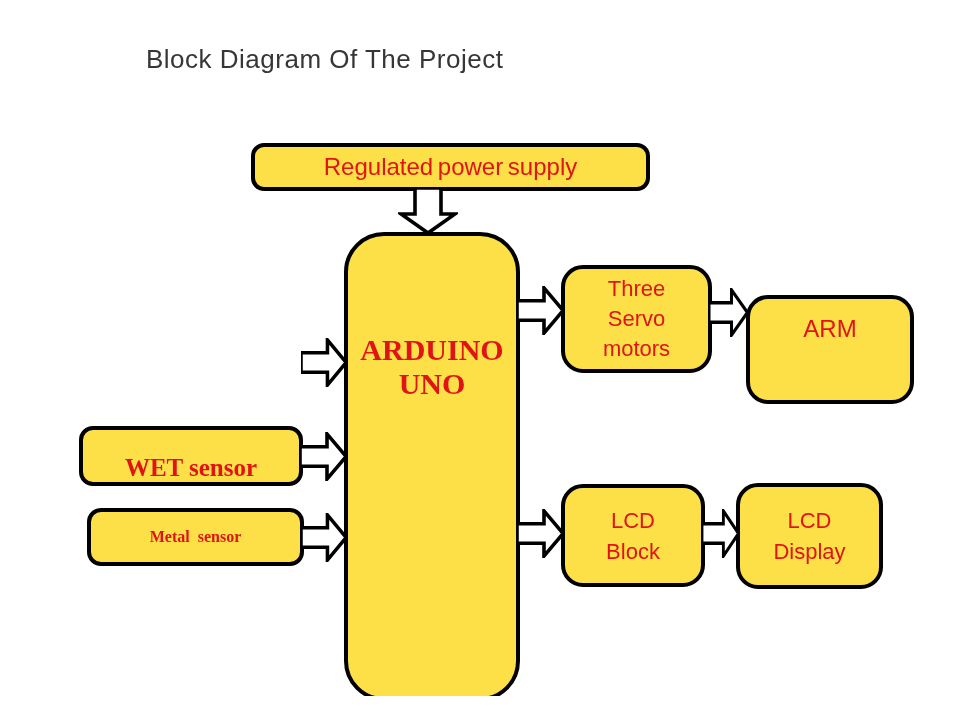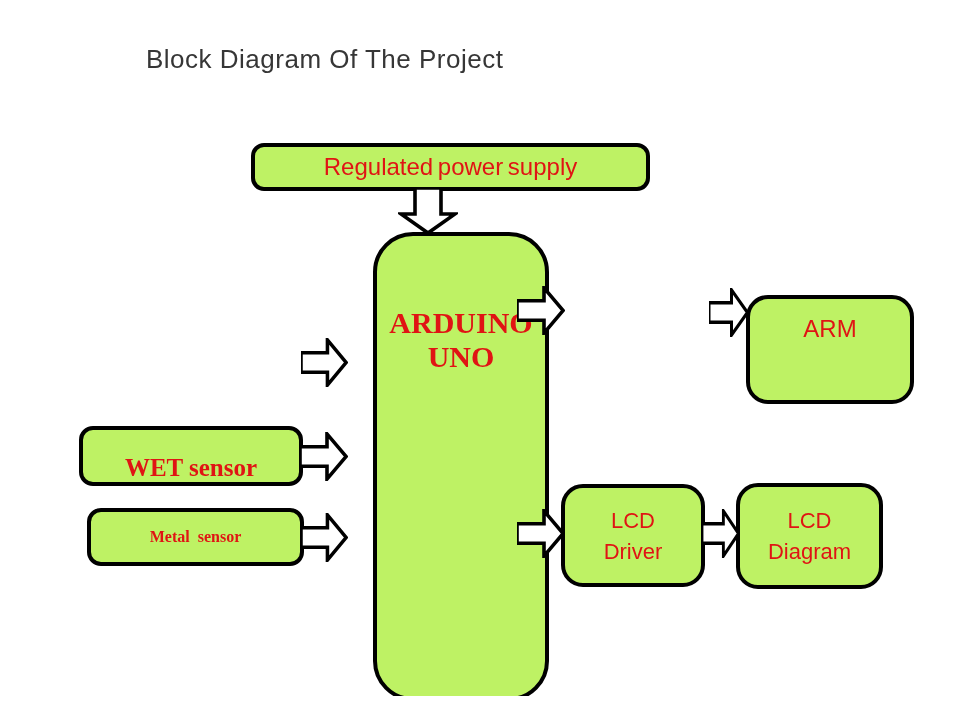--- a/index.html
+++ b/index.html
@@ -15,39 +15,39 @@
     left:146px;top:44px;
     font-size:26px;
     font-weight:400;
     letter-spacing:.5px;
     color:var(--title,#333);
     font-family:"Liberation Sans", sans-serif;
   }
   .block{
     position:absolute;
     box-sizing:border-box;
-    background:#bef264;
+    background:#fde047;
     border:4px solid var(--line,#000);
     display:flex;
     flex-direction:column;
     align-items:center;
     justify-content:center;
     text-align:center;
     color:var(--red,#e01414);
     white-space:pre;
   }
   .sans{font-family:"Liberation Sans", sans-serif;}
   .serif{font-family:"Liberation Serif", serif;font-weight:bold;}
   .line{display:block;}
 
   
   .b-power{left:251px;top:143px;width:399px;height:48px;border-radius:13px;
            font-size:24px;word-spacing:-2px;}
   .b-arduino{left:344px;top:232px;width:176px;height:469px;border-radius:40px;
-             font-size:30px;line-height:34px;justify-content:flex-start;padding-top:70px;margin-left:29px;}
+             font-size:30px;line-height:34px;justify-content:flex-start;padding-top:97px;}
   .b-ir{left:150px;top:333px;width:154px;height:57px;border-radius:14px;font-size:24px;}
   .b-wet{left:79px;top:426px;width:224px;height:60px;border-radius:14px;font-size:25px;justify-content:flex-end;}
   .b-metal{left:87px;top:508px;width:217px;height:58px;border-radius:14px;font-size:16px;}
   .b-servo{left:561px;top:265px;width:151px;height:108px;border-radius:22px;
            font-size:22px;line-height:30px;}
   .b-arm{left:746px;top:267px;width:168px;height:109px;border-radius:22px;
          font-size:24px;justify-content:flex-start;padding-top:16px;margin-top:28px;}
   .b-lcddrv{left:561px;top:484px;width:144px;height:103px;border-radius:22px;
             font-size:22px;line-height:31px;}
   .b-lcddsp{left:736px;top:483px;width:147px;height:106px;border-radius:22px;
@@ -74,33 +74,38 @@
 
 
   <div class="block serif b-wet">
     <span class="line">WET sensor</span>
   </div>
 
   <div class="block serif b-metal">
     <span class="line">Metal  sensor</span>
   </div>
 
+  <div class="block sans b-servo">
+    <span class="line">Three</span>
+    <span class="line">Servo</span>
+    <span class="line">motors</span>
+  </div>
 
   <div class="block sans b-arm">
     <span class="line">ARM</span>
   </div>
 
   <div class="block sans b-lcddrv">
     <span class="line">LCD</span>
-    <span class="line">Driver</span>
+    <span class="line">Block</span>
   </div>
 
   <div class="block sans b-lcddsp">
     <span class="line">LCD</span>
-    <span class="line">Diagram</span>
+    <span class="line">Display</span>
   </div>
 
   <div class="arrow" style="left:398px;top:188px;width:60px;height:48px;">
     <svg viewBox="0 0 60 48" preserveAspectRatio="none">
       <polygon points="17,0 17,26 3,26 30,45 57,26 43,26 43,0" fill="#fff" stroke="#000" stroke-width="3.6"></polygon>
     </svg>
   </div>
 
   <div class="arrow" style="left:301px;top:338px;width:47px;height:49px;">
     <svg viewBox="0 0 48 50" preserveAspectRatio="none">

